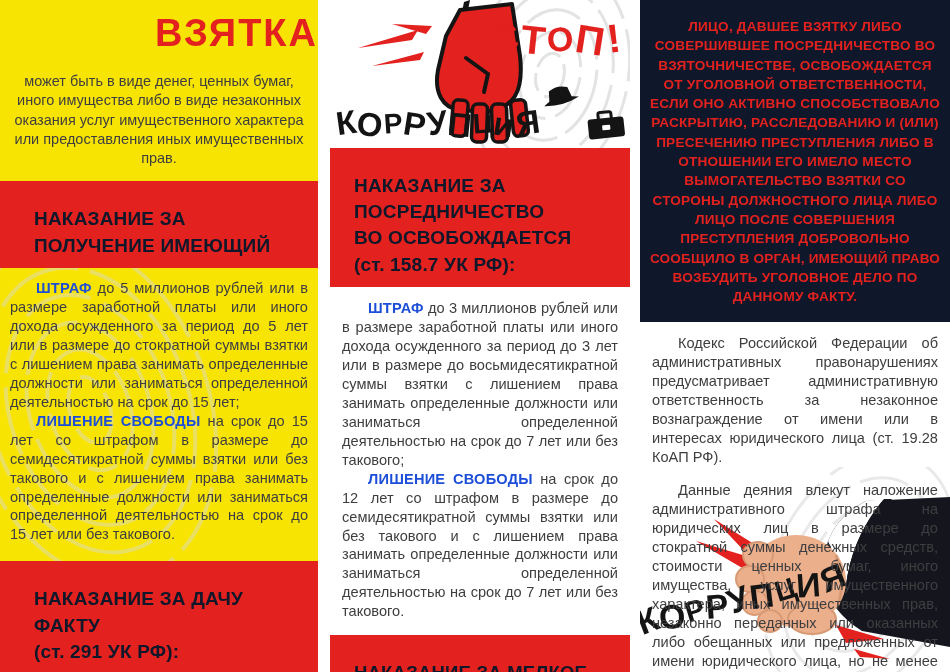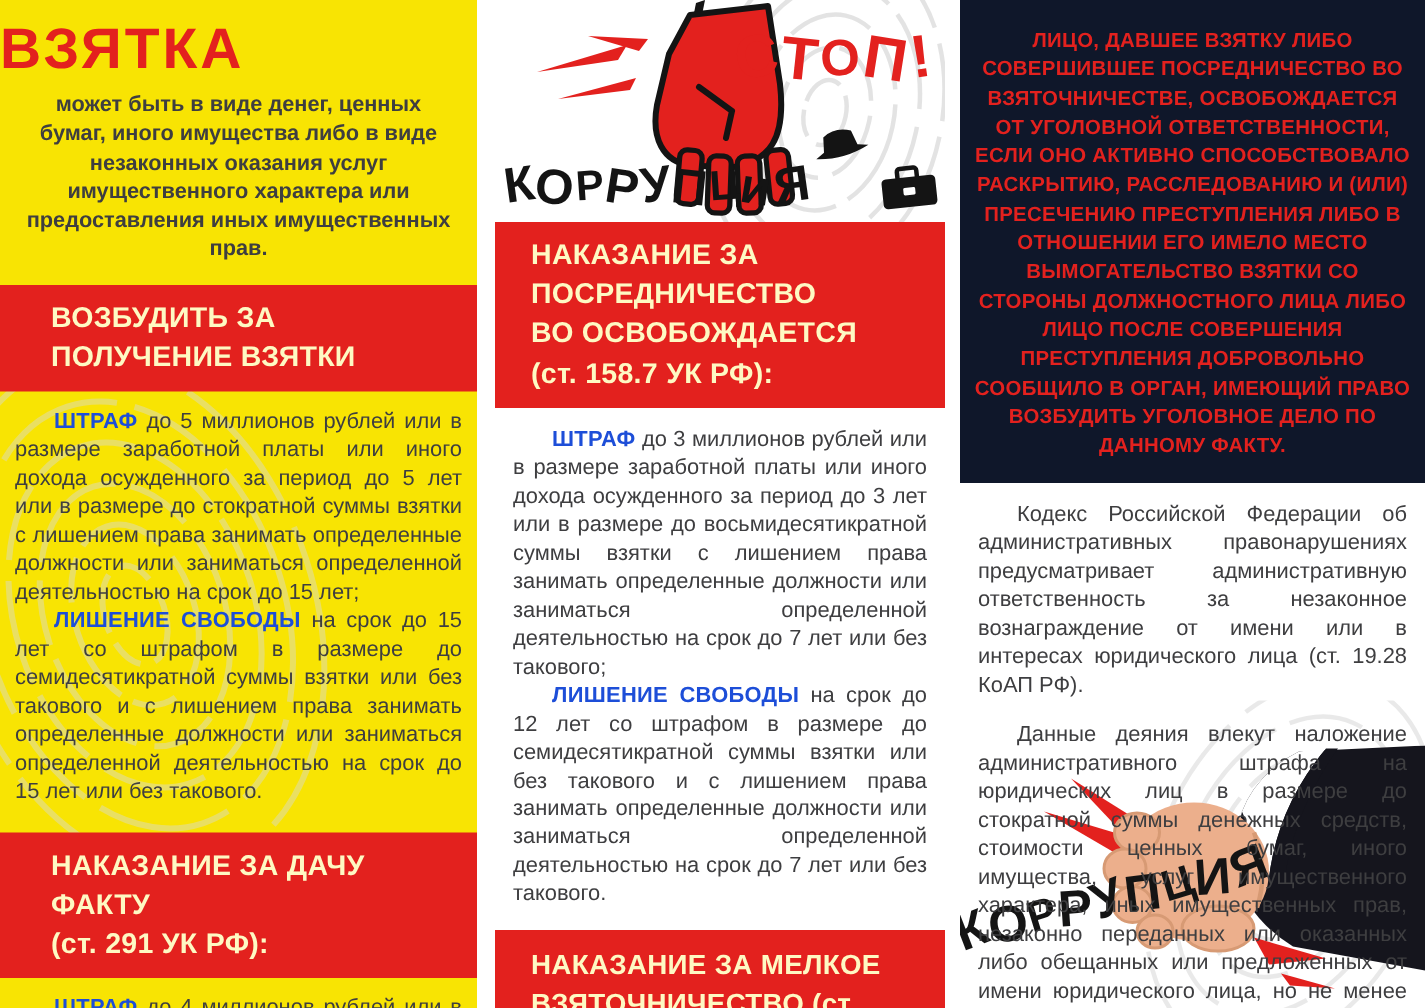--- a/index.html
+++ b/index.html
@@ -13,27 +13,27 @@
   }
 
   
   .panel-left  { position:absolute; left:0;   top:0; width:318px; height:672px; background:#F8E403; overflow:hidden; }
   .panel-mid   { position:absolute; left:330px;top:0; width:300px; height:672px; background:#ffffff; overflow:hidden; }
   .panel-right { position:absolute; left:640px;top:0; width:310px; height:672px; background:#ffffff; overflow:hidden; }
 
   .fp { position:absolute; pointer-events:none; }
 
   
-  .lp-title { position:relative; margin-top:12px; text-align:left; color:#E3211E;
+  .lp-title { position:relative; margin-top:12px; text-align:right; color:#E3211E;
               font-size:38px; font-weight:800; letter-spacing:2px; }
-  .lp-intro { position:relative; width:290px; margin:6px auto 0; text-align:center;
-              font-size:14.5px; line-height:1.33; color:#3E3E40;font-weight:bold; }
-
-  .banner { position:relative; background:#E3211E; color:#fef9c3; font-weight:800;
-            font-size:19px; line-height:1.38; padding:10px 12px 9px 34px; letter-spacing:.2px; }
+  .lp-intro { position:relative; width:290px; margin:17px auto 0; text-align:center;
+              font-size:14.5px; line-height:1.33; color:#3E3E40; }
+
+  .banner { position:relative; background:#E3211E; color:#0f172a; font-weight:800;
+            font-size:19px; line-height:1.38; padding:25px 12px 9px 34px; letter-spacing:.2px; }
   .banner .bline { display:block; }
 
   .body-text { position:relative; padding:11px 10px 0 10px; font-size:14.6px; line-height:1.3;
                color:#3E3E40; text-align:justify; }
   .body-text p { text-indent:26px; margin:0; }
   .term { color:#1d4ed8; font-weight:800; letter-spacing:.2px; }
 
   
   .logo-box { position:relative; width:300px; height:148px; background:#fff; }
   .logo-stop { position:absolute; right:8px; top:16px; color:#E3211E; font-weight:800;
@@ -76,21 +76,21 @@
         <ellipse cx="150" cy="200" rx="80" ry="118" stroke-dasharray="70 14 52 10"></ellipse>
         <ellipse cx="150" cy="200" rx="100" ry="146" stroke-dasharray="90 12 60 14"></ellipse>
         <ellipse cx="150" cy="200" rx="120" ry="174" stroke-dasharray="100 16 70 12"></ellipse>
       </g>
     </svg>
 
     <div class="lp-title">ВЗЯТКА</div>
     <div class="lp-intro">может быть в виде денег, ценных бумаг, иного имущества либо в виде незаконных оказания услуг имущественного характера или предоставления иных имущественных прав.</div>
 
     <div class="banner" style="margin-top:13px">
-      <span class="bline">ВОЗБУДИТЬ ЗА ПОЛУЧЕНИЕ ВЗЯТКИ</span>
+      <span class="bline">НАКАЗАНИЕ ЗА ПОЛУЧЕНИЕ ИМЕЮЩИЙ</span>
     </div>
 
     <div class="body-text">
       <p><span class="term">ШТРАФ</span><span> до 5 миллионов рублей или в размере заработной платы или иного дохода осужденного за период до 5 лет или в размере до стократной суммы взятки с лишением права занимать определенные должности или заниматься определенной деятельностью на срок до 15 лет;</span></p>
       <p><span class="term">ЛИШЕНИЕ СВОБОДЫ</span><span> на срок до 15 лет со штрафом в размере до семидесятикратной суммы взятки или без такового и с лишением права занимать определенные должности или заниматься определенной деятельностью на срок до 15 лет или без такового.</span></p>
     </div>
 
     <div class="banner" style="margin-top:17px">
       <span class="bline">НАКАЗАНИЕ ЗА ДАЧУ ФАКТУ</span>
       <span class="bline">(ст. 291 УК РФ):</span>

